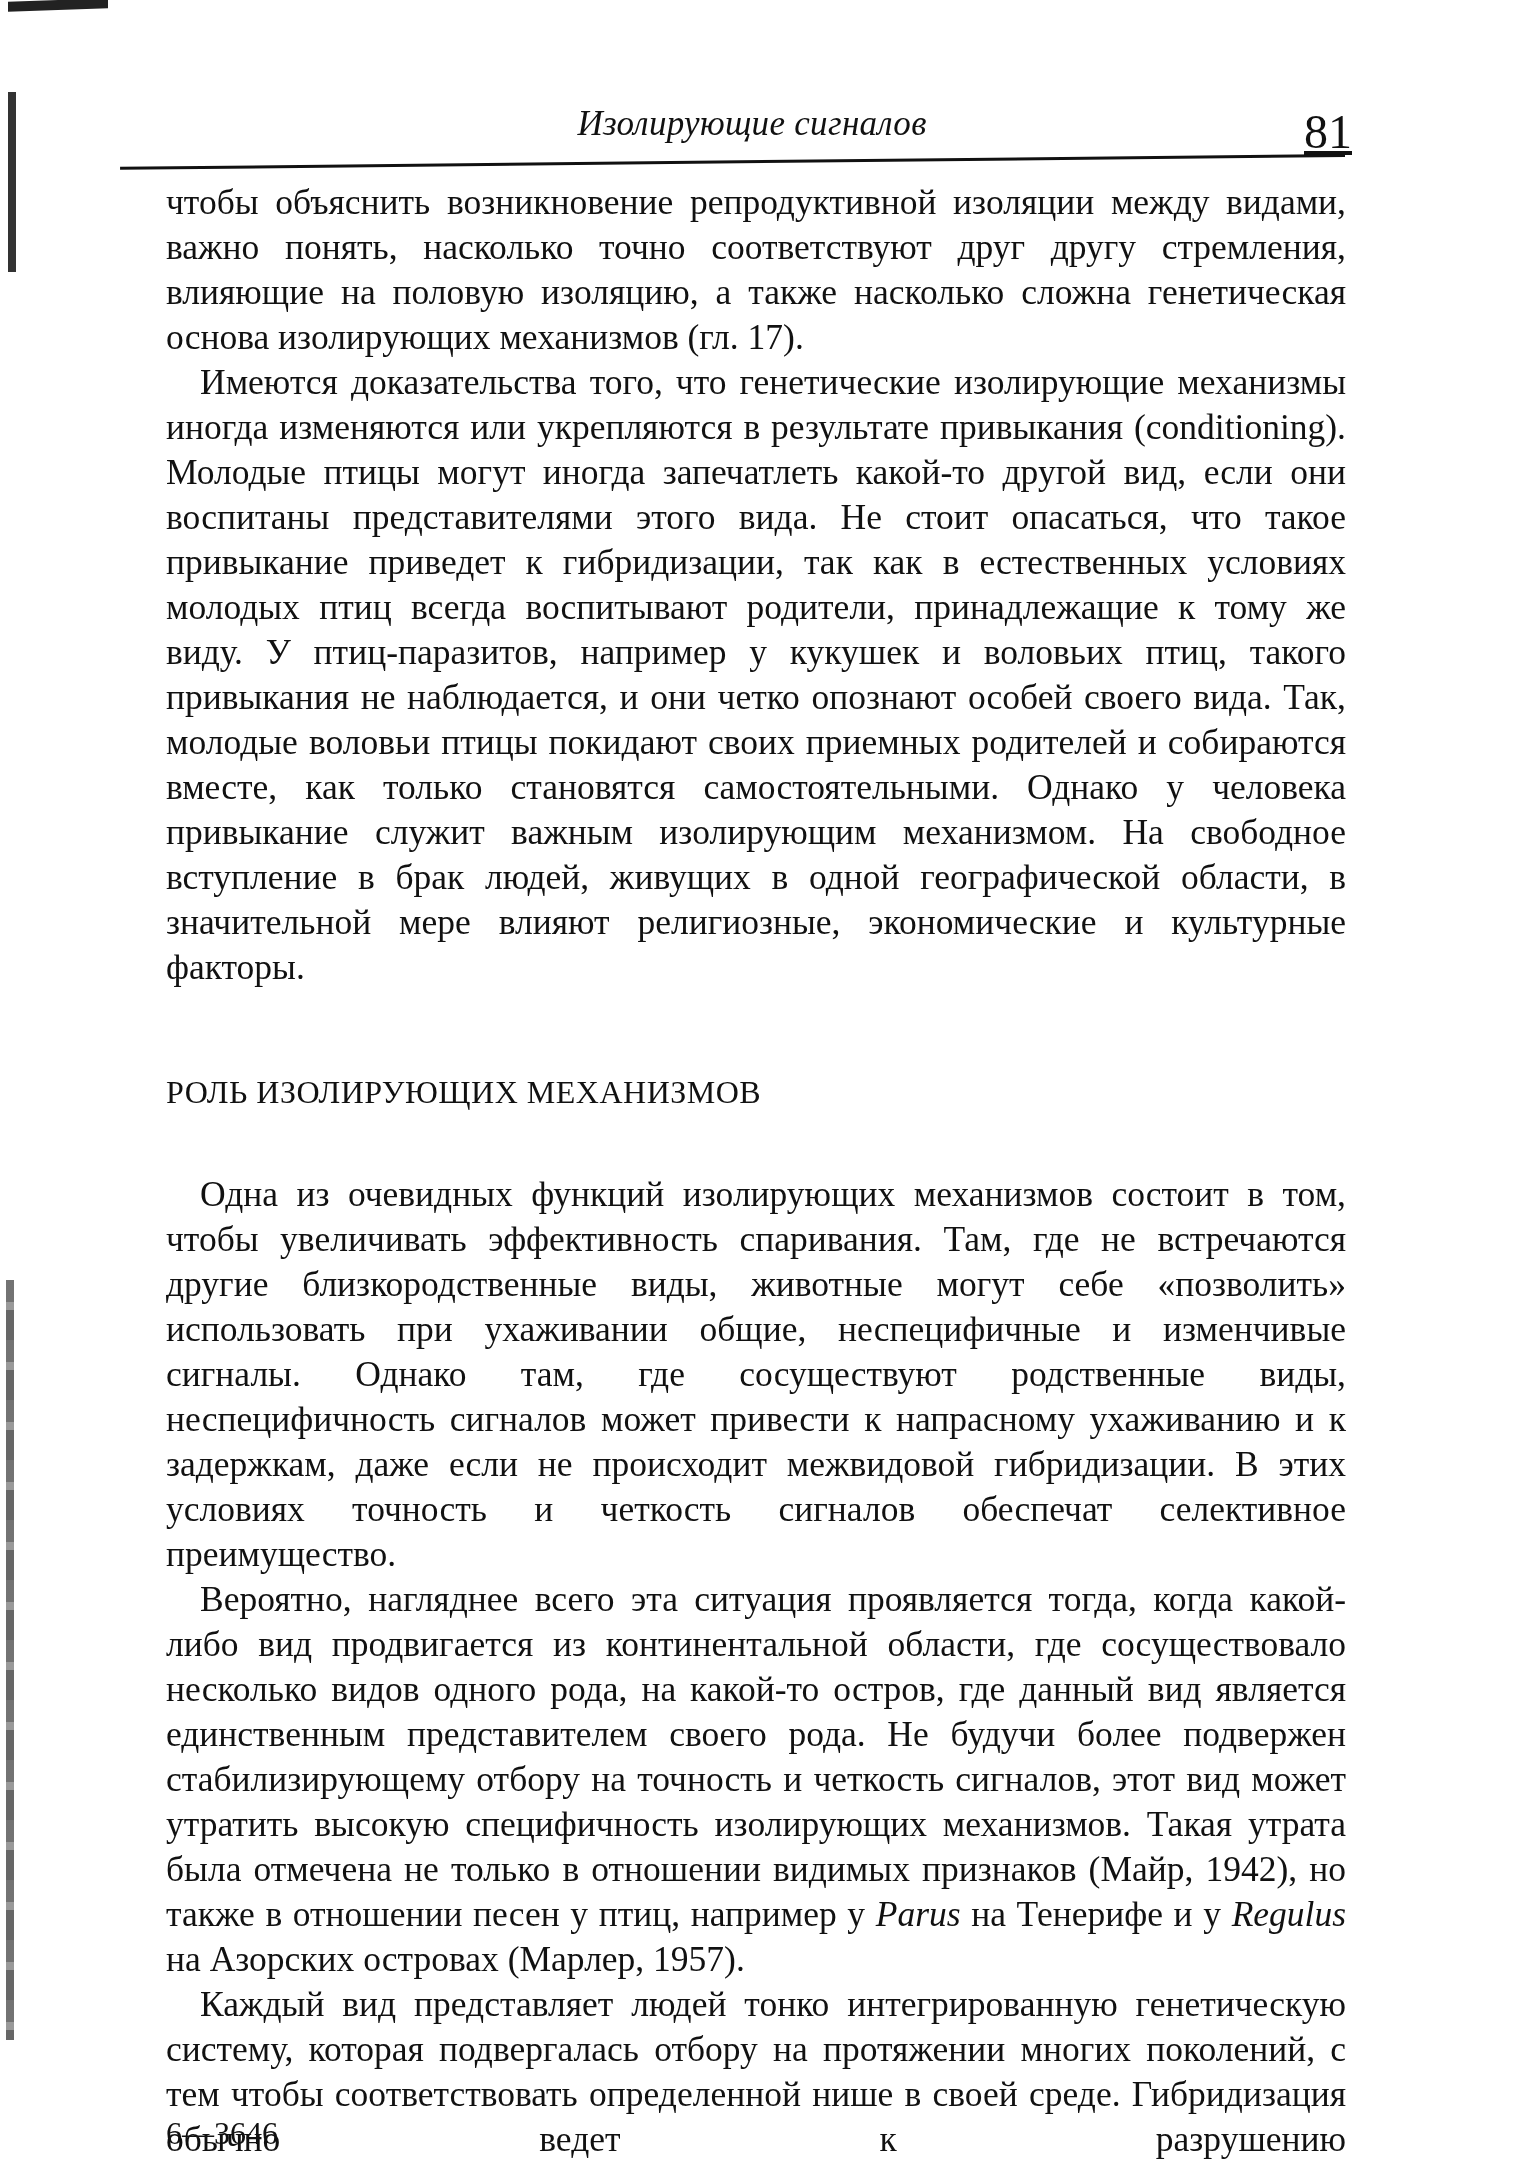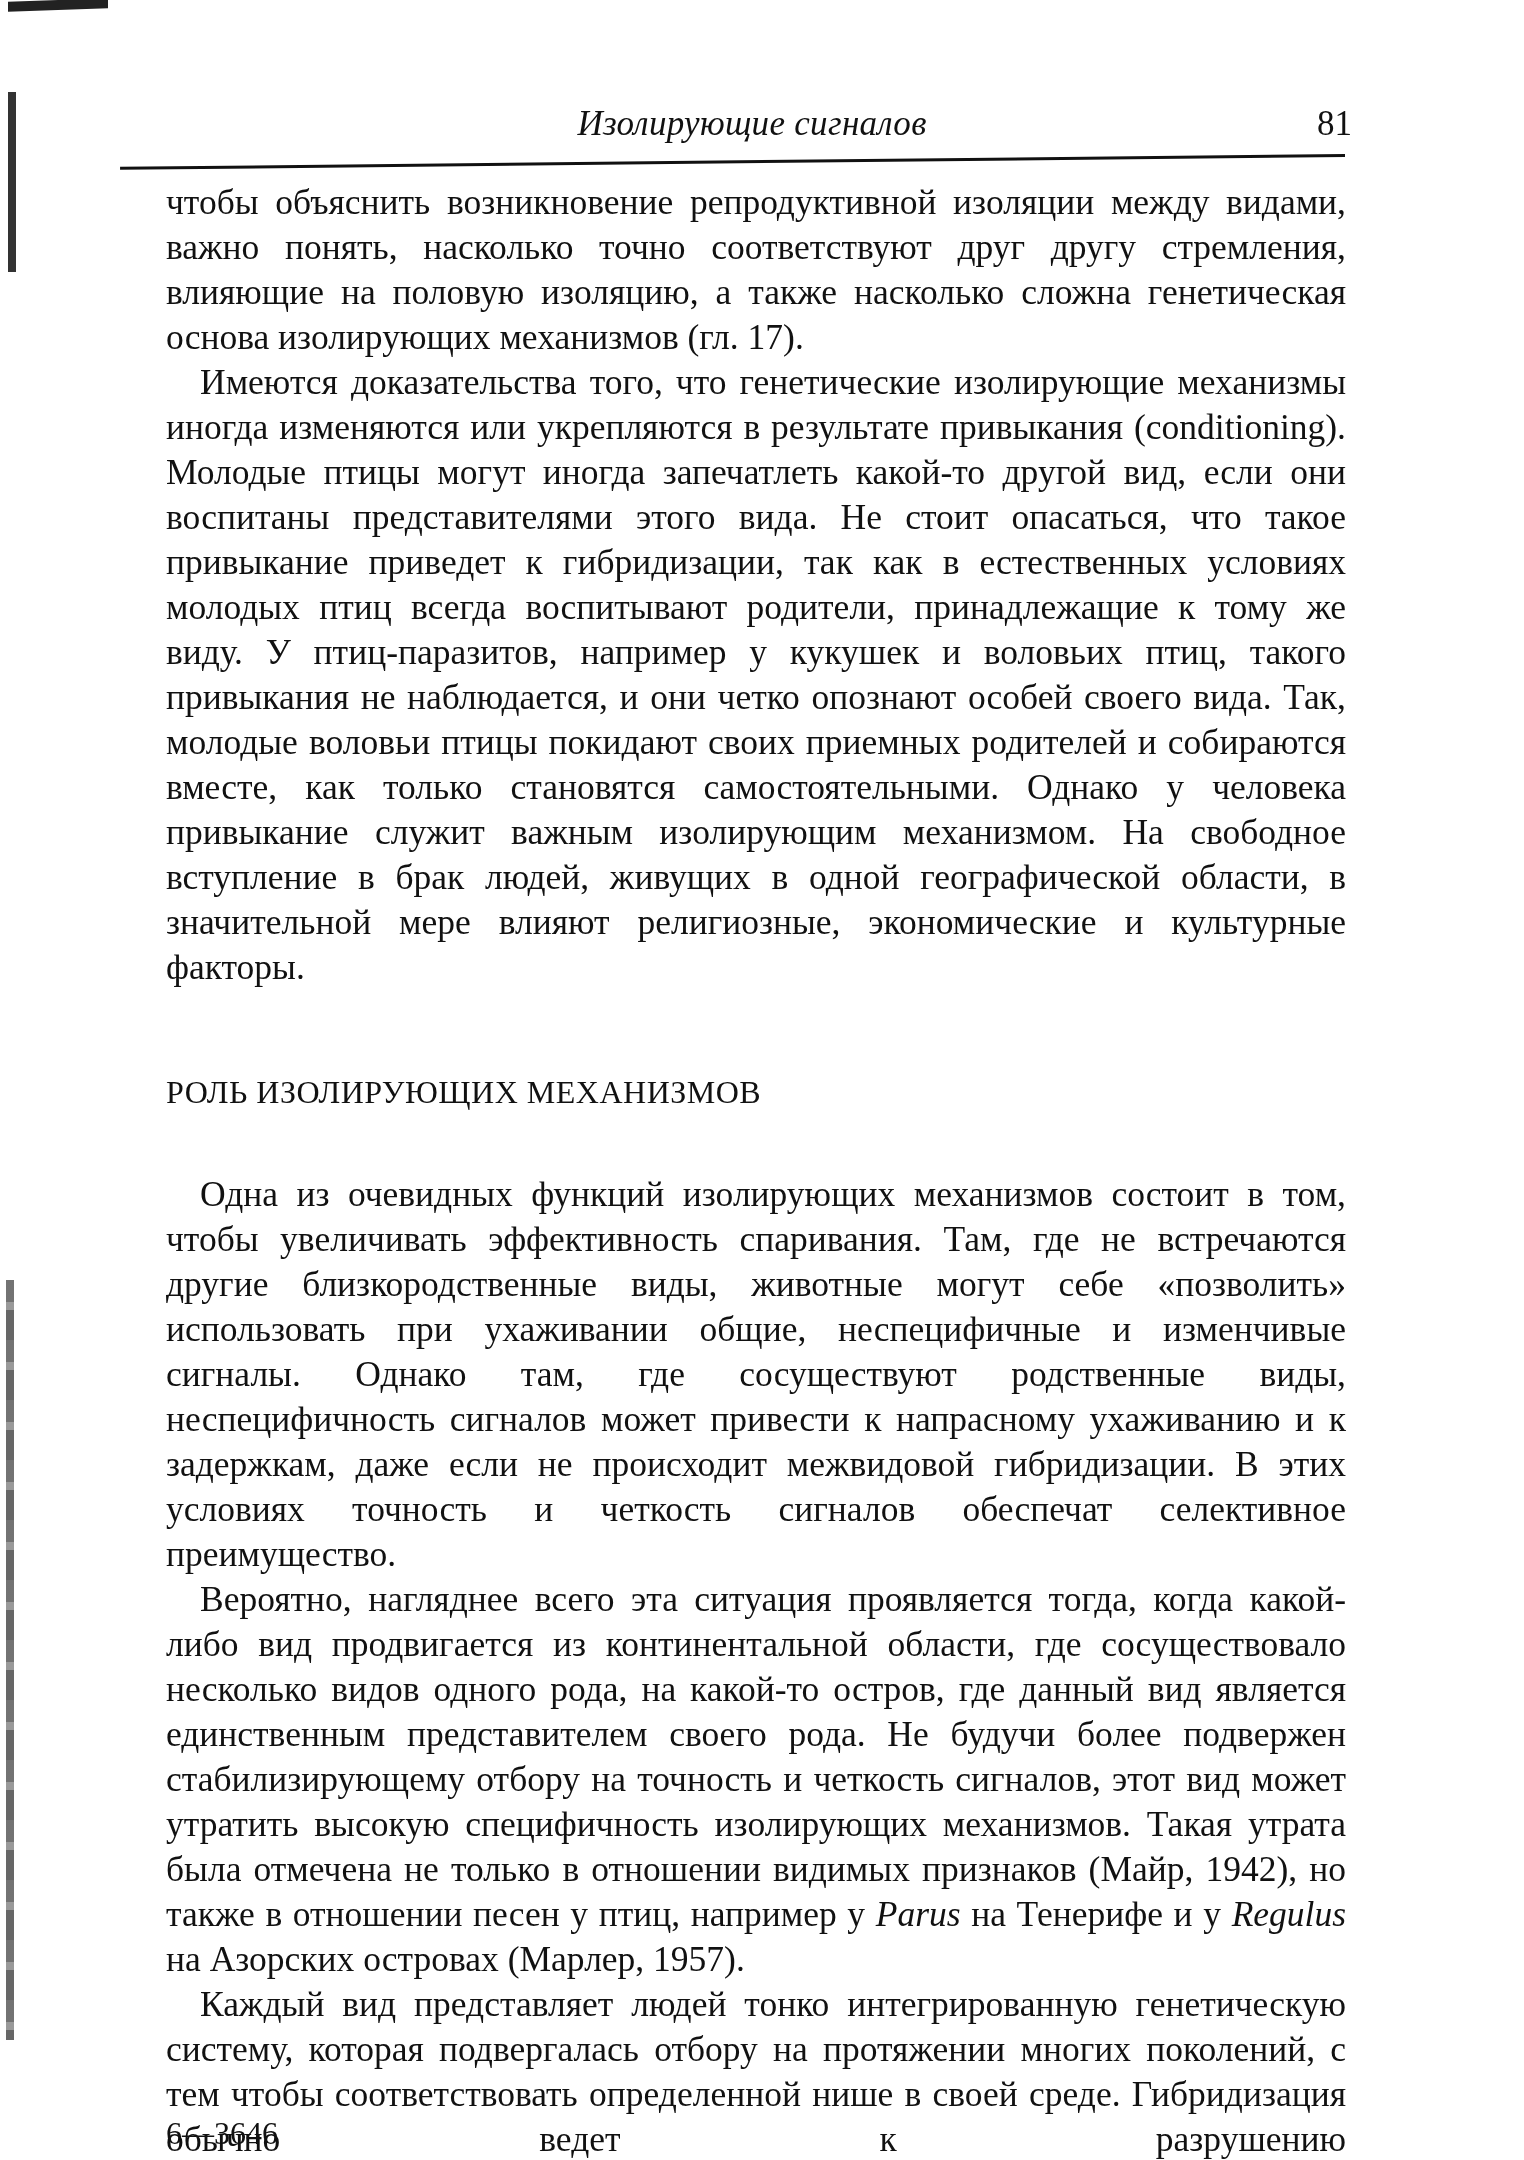--- a/index.html
+++ b/index.html
@@ -5,21 +5,21 @@
     html, body { margin: 0; padding: 0; }
     body {
       width: 1524px; height: 2160px; background: #ffffff; position: relative; overflow: hidden;
       font-family: "Liberation Serif", "DejaVu Serif", serif; color: #111;
     }
     .scan-edge-top { position: absolute; left: 8px; top: 0; width: 100px; height: 10px; background: #222; transform: skewY(-2deg); }
     .scan-edge-left { position: absolute; left: 8px; top: 92px; width: 8px; height: 180px; background: #333; }
     .scan-edge-left2 { position: absolute; left: 6px; top: 1280px; width: 8px; height: 760px; background: repeating-linear-gradient(#444 0 22px, #777 22px 30px, #333 30px 60px); opacity: .75; }
     .running-head { position: absolute; left: 162px; top: 100px; width: 1180px; height: 50px; }
     .running-title { position: absolute; left: 0; right: 0; top: 4px; text-align: center; font-style: italic; font-size: 35px; letter-spacing: .3px; }
-    .page-number { position: absolute; right: -10px; top: 4px; font-size: 35px; }
+    .page-number { position: absolute; right: -10px; top: 4px; font-size: 48px; text-decoration: underline; }
     .head-rule { position: absolute; left: 120px; top: 154px; width: 1225px; height: 3px; background: #111; transform: rotate(-0.6deg); transform-origin: right center; }
     .body-text { position: absolute; left: 166px; top: 180px; width: 1180px; font-size: 35.5px; line-height: 45px; text-align: justify; }
     .body-text p { margin: 0; }
     .indent { text-indent: 34px; }
     .section-heading { position: absolute; left: 166px; top: 1074px; width: 1180px; text-align: left; font-size: 32px; letter-spacing: .5px; }
     .body-text2 { top: 1172px; }
     .body-text2 p { text-indent: 34px; }
     .last-line { text-align-last: justify; }
     .signature { position: absolute; left: 166px; top: 2115px; font-size: 32px; }
     i { font-style: italic; }

